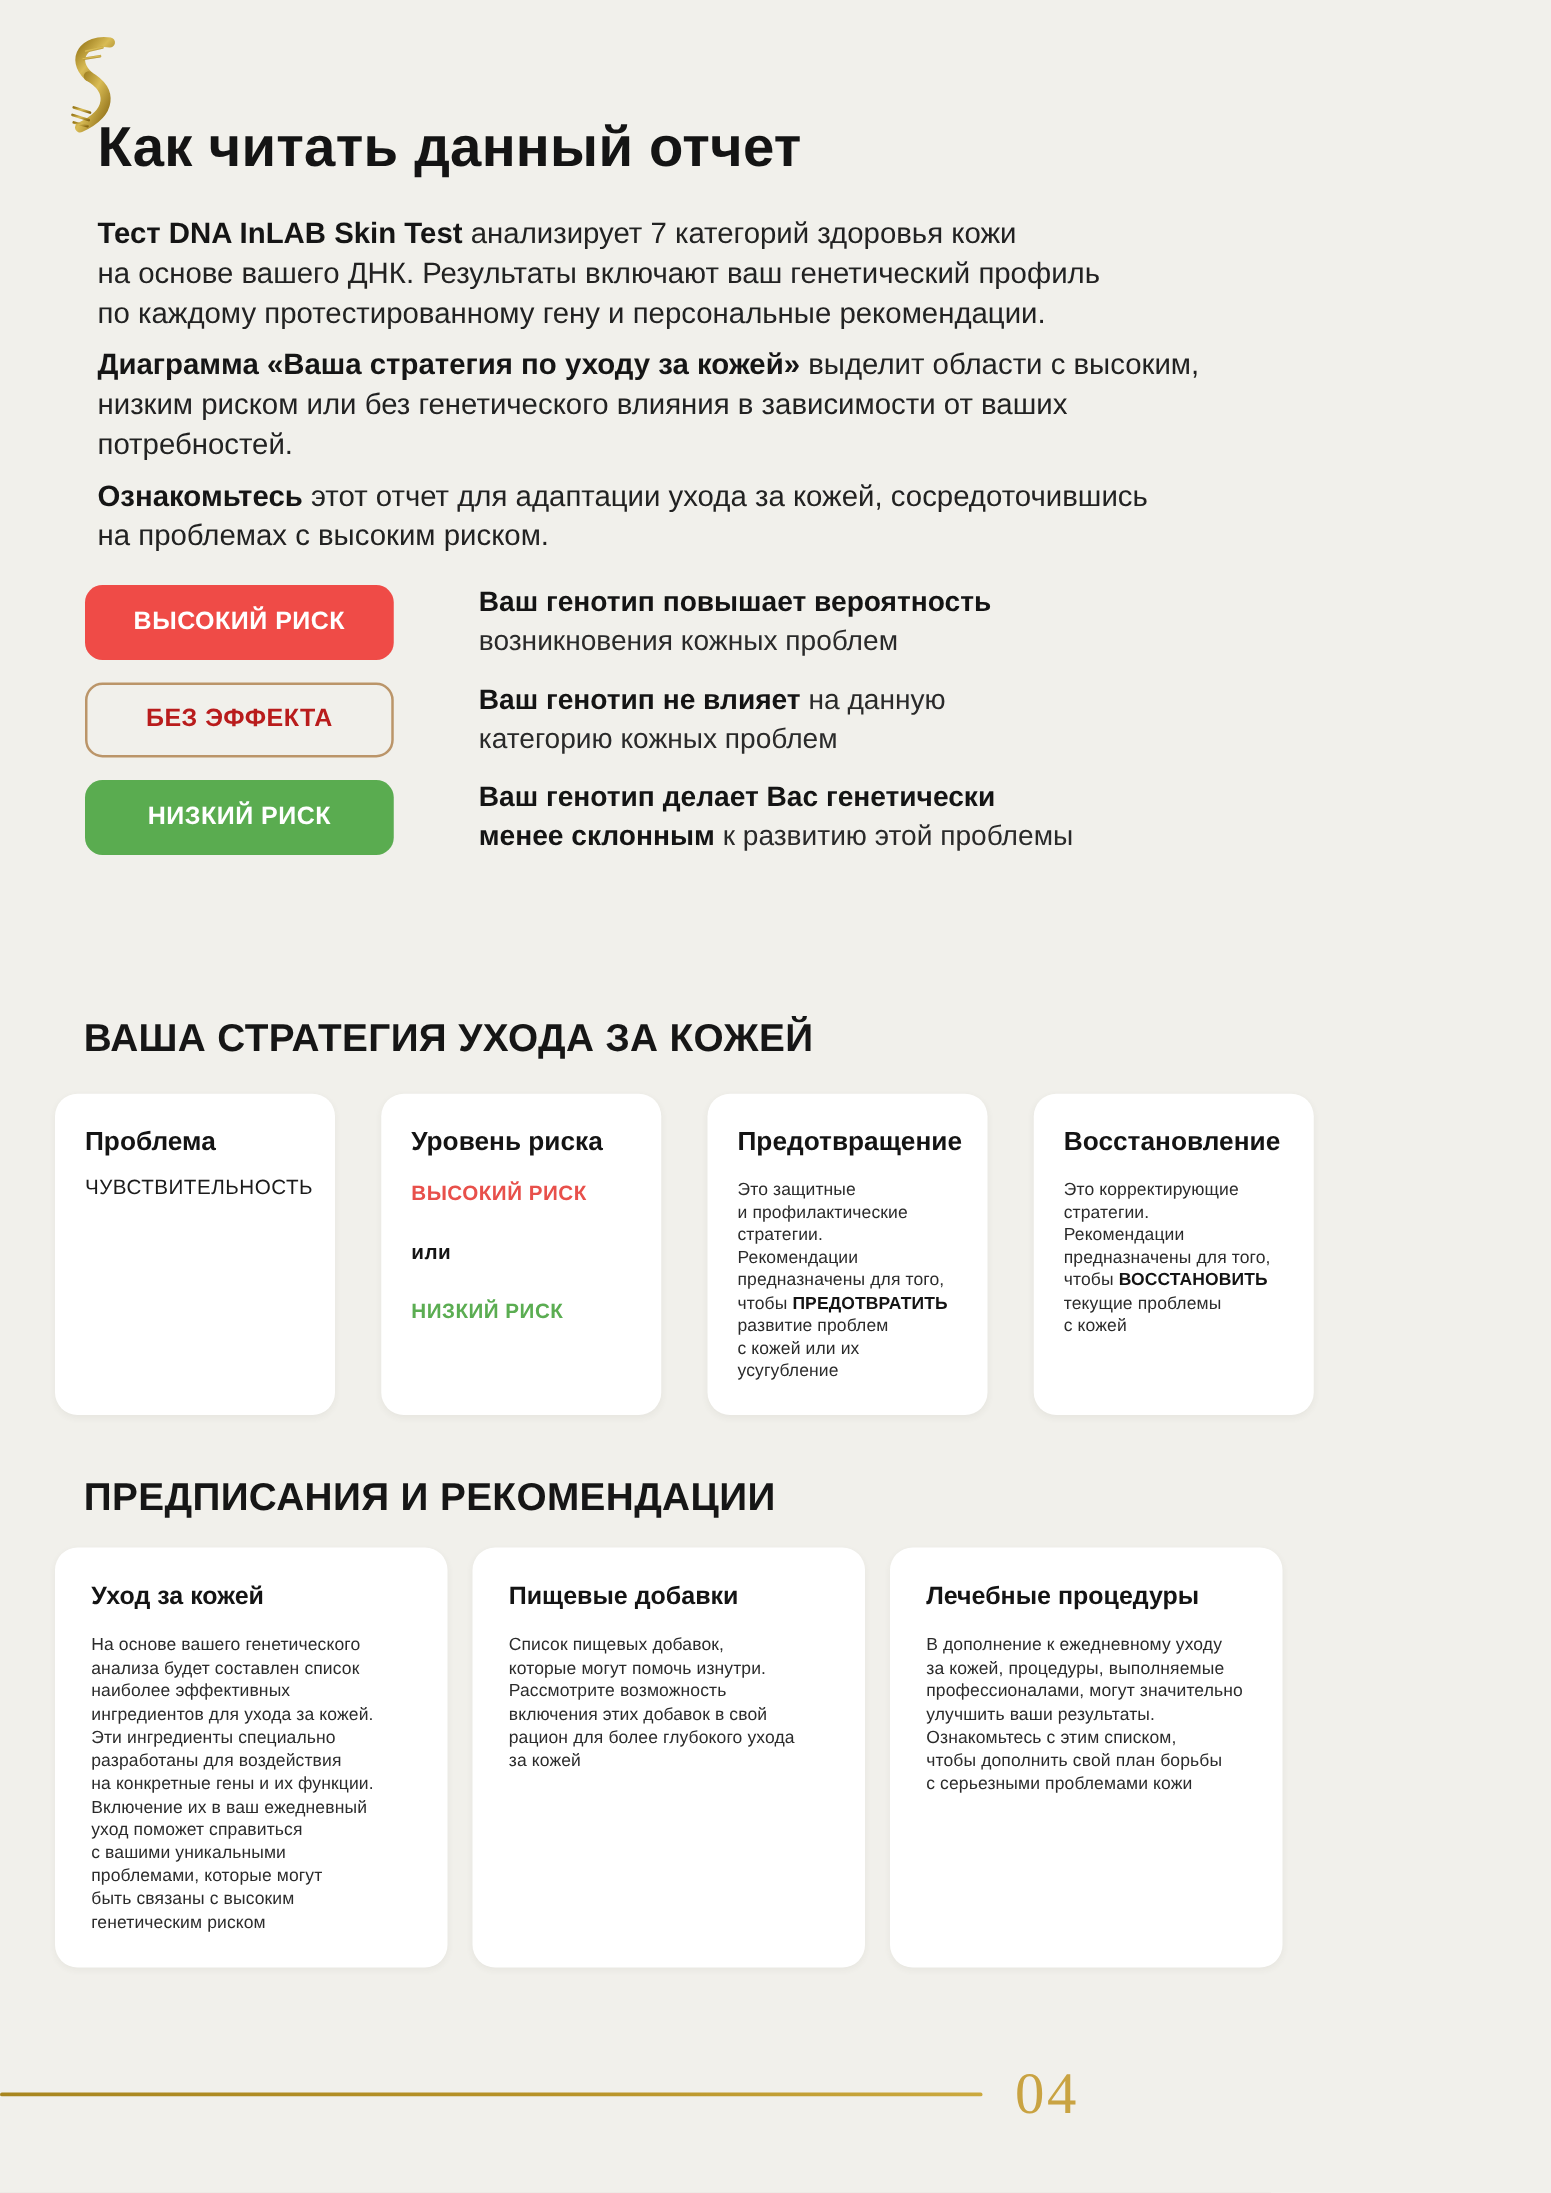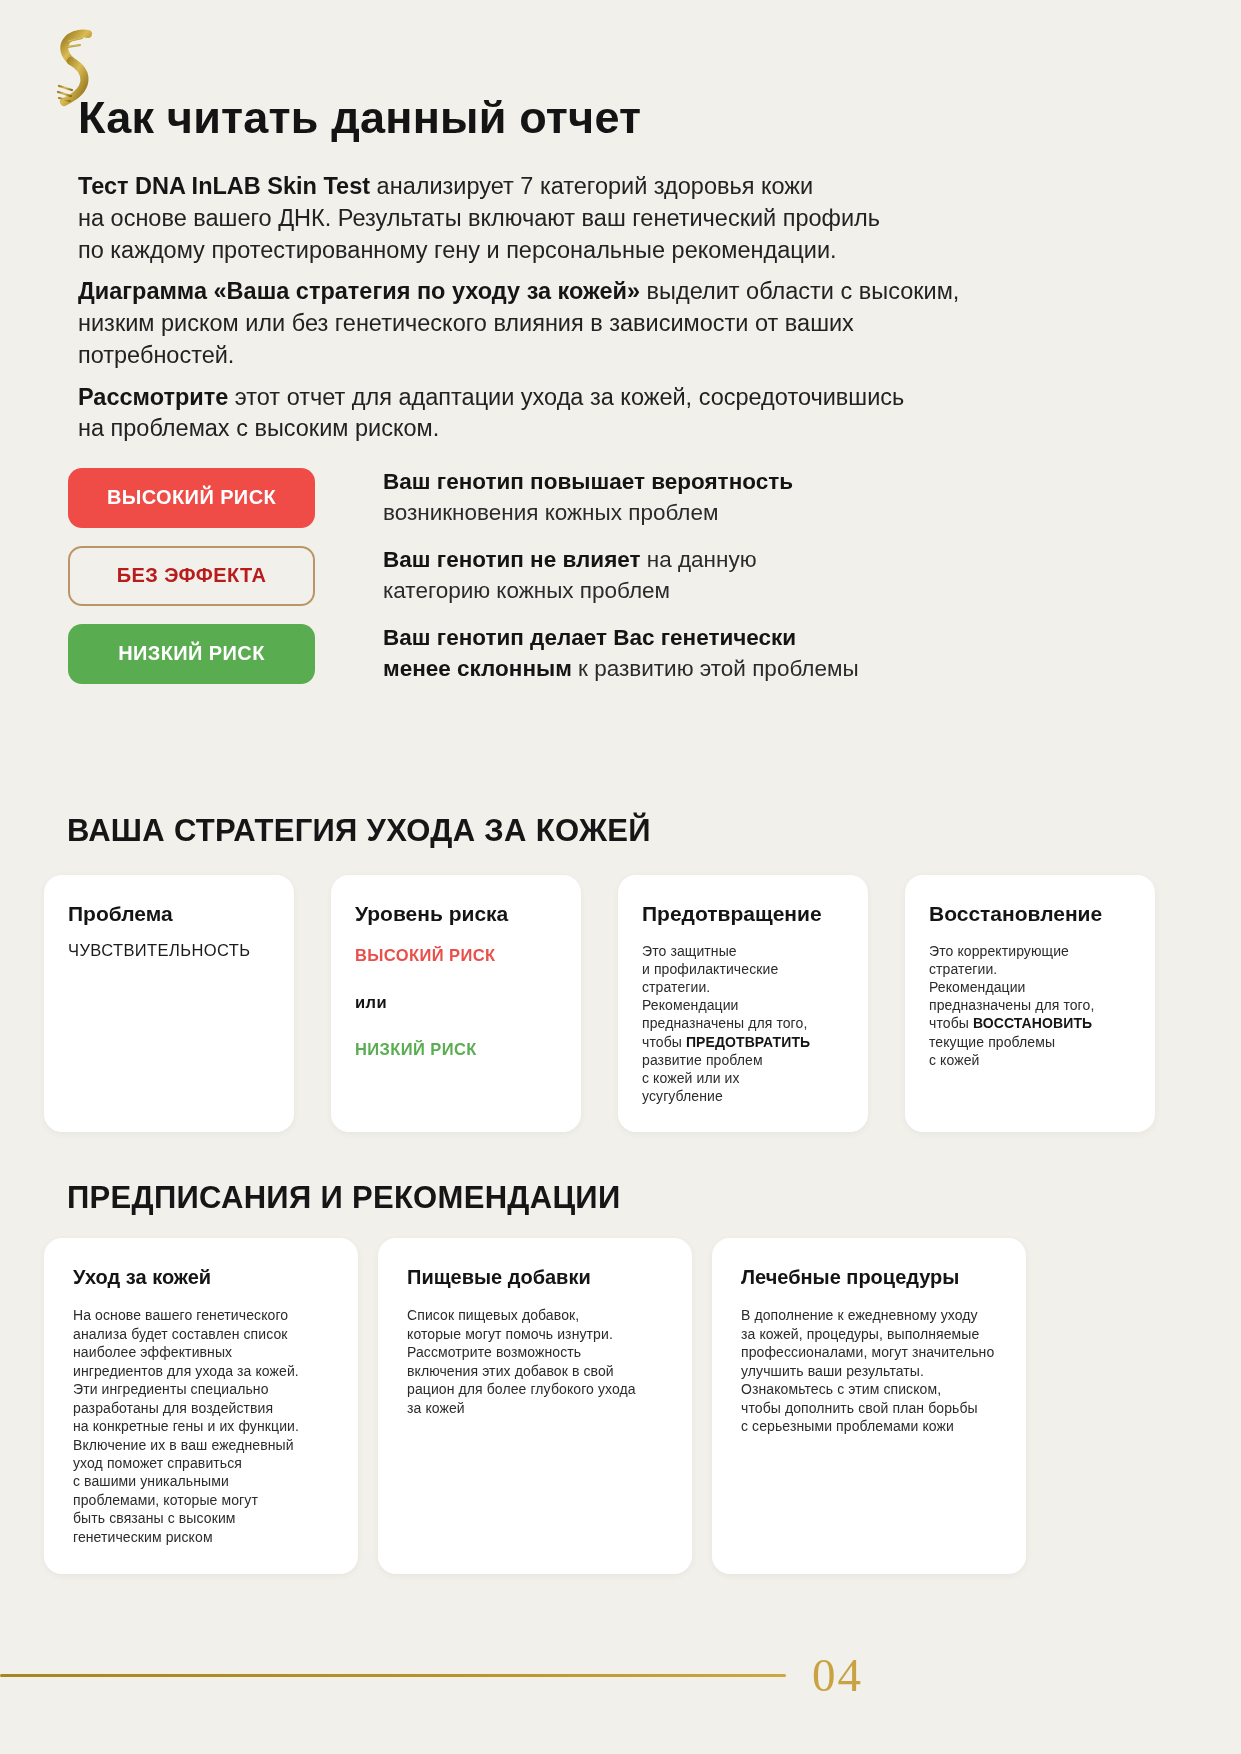--- a/index.html
+++ b/index.html
@@ -56,21 +56,21 @@
   .st-strategy { margin-top: 128px; }
   .st-recs { margin-top: 48px; }
   
   .cards-row { display: flex; margin-left: 44px; }
   .strategy-row { margin-top: 26px; gap: 37px; }
   .recs-row { margin-top: 22px; gap: 20px; }
   .card {
     background: #ffffff; border-radius: 18px;
     box-shadow: 0 2px 6px rgba(60,60,50,0.06);
   }
-  .scard { width: 250px; min-height: 247px; padding: 27px 24px; }
+  .scard { width: 224px; min-height: 247px; padding: 27px 24px; }
   .rcard { width: 314px; min-height: 318px; padding: 28px 29px; }
   .scard-title { font-size: 21px; font-weight: 800; color: #141414; }
   .scard-value {
     margin-top: 15px; font-size: 16.5px; font-weight: 500;
     letter-spacing: 0.4px; color: #1b1b1b;
   }
   .risk-line { margin-top: 20px; font-size: 16.5px; font-weight: 700; letter-spacing: 0.4px; }
   .risk-high { color: #E8504B; }
   .risk-or { color: #141414; margin-top: 28px; }
   .risk-low { color: #5BAD52; margin-top: 28px; }
@@ -124,21 +124,21 @@
     <div class="h1">Как читать данный отчет</div>
   </div>
 
   <div class="intro">
     <p><b>Тест DNA InLAB Skin Test</b><span> анализирует 7 категорий здоровья кожи
 на основе вашего ДНК. Результаты включают ваш генетический профиль
 по каждому протестированному гену и персональные рекомендации.</span></p>
     <p><b>Диаграмма «Ваша стратегия по уходу за кожей»</b><span> выделит области с высоким,
 низким риском или без генетического влияния в зависимости от ваших
 потребностей.</span></p>
-    <p><b>Рассмотрите</b><span> этот отчет для адаптации ухода за кожей, сосредоточившись
+    <p><b>Ознакомьтесь</b><span> этот отчет для адаптации ухода за кожей, сосредоточившись
 на проблемах с высоким риском.</span></p>
   </div>
 
   <div class="legend">
     <div class="legend-row">
       <div class="badge badge-high">ВЫСОКИЙ РИСК</div>
       <div class="legend-desc"><b>Ваш генотип повышает вероятность</b><span>
 возникновения кожных проблем</span></div>
     </div>
     <div class="legend-row">

